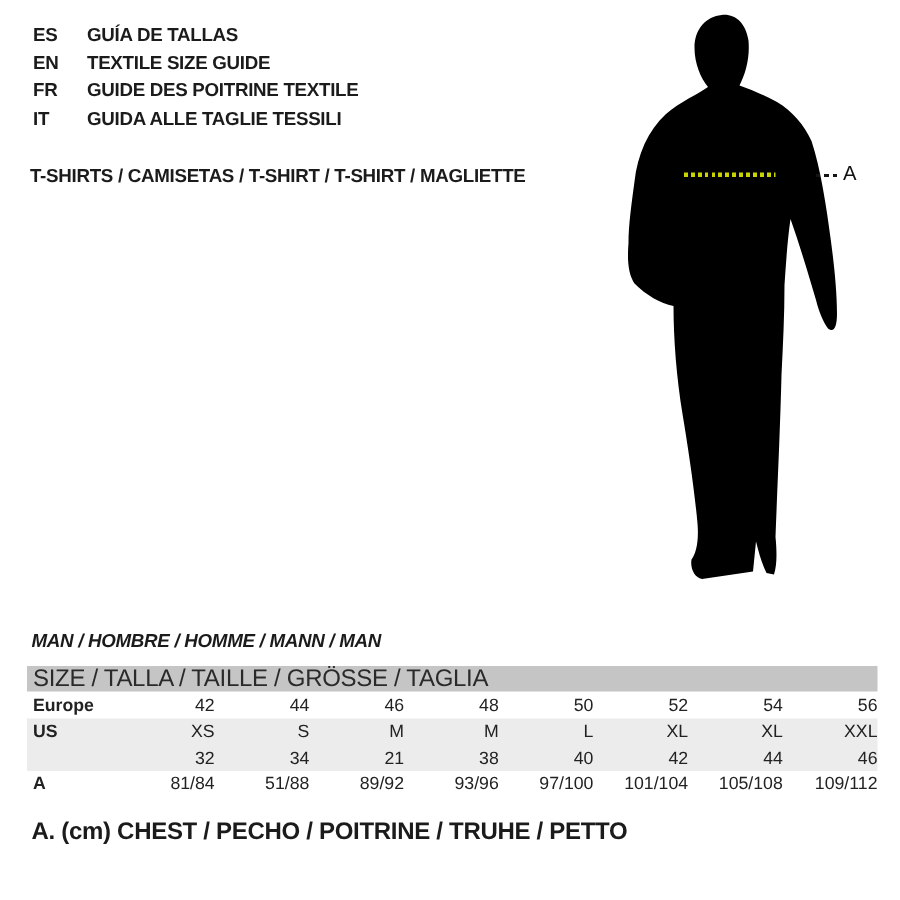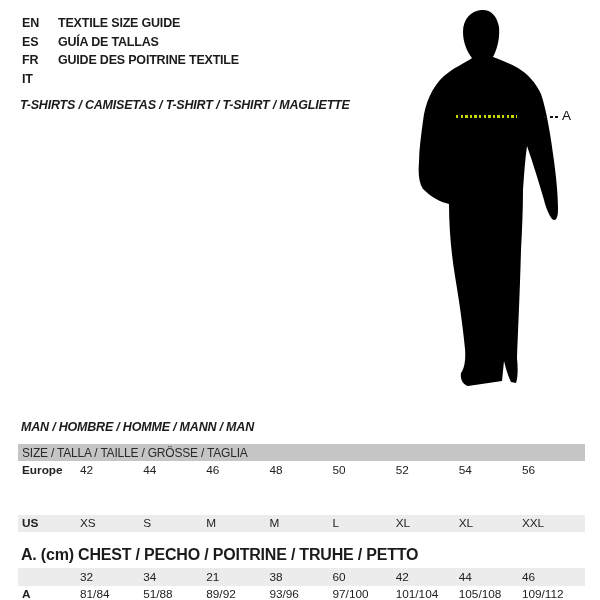--- a/index.html
+++ b/index.html
@@ -6,67 +6,68 @@
   body{
     width:600px;height:600px;background:#ffffff;position:relative;overflow:hidden;
     font-family:"Liberation Sans","DejaVu Sans",sans-serif;color:#1b1b1b;
   }
   
   .langs{position:absolute;left:22px;top:14px;}
   .lang-row{display:flex;height:18.6px;align-items:center;}
   .lang-code{width:36px;font-weight:bold;font-size:12.5px;letter-spacing:-0.2px;}
   .lang-name{font-weight:bold;font-size:12.5px;letter-spacing:-0.2px;white-space:nowrap;}
   
-  .garments{position:absolute;left:20px;top:98px;font-style:italic;}
+  .garments{position:absolute;left:20px;top:110px;}
   .garment-line{font-weight:bold;font-size:12.5px;letter-spacing:-0.2px;height:18.8px;white-space:nowrap;}
   
   .figure{position:absolute;left:405px;top:0;width:195px;height:400px;}
   .figure svg{position:absolute;left:0;top:0;}
   .chest-line{
     position:absolute;left:51px;top:115px;width:61px;height:3.4px;
     background:repeating-linear-gradient(to right,var(--dash-color) 0 2.5px,transparent 2.5px 4.6px);
   }
   .ext-line{
     position:absolute;left:139px;top:116px;width:16px;height:2.3px;
     background:repeating-linear-gradient(to right,#141414 0 3px,transparent 3px 5.6px);
   }
   .measure-label{position:absolute;left:157px;top:108px;font-size:13.5px;color:#111;}
   
   .section-title{position:absolute;left:21px;top:420px;font-weight:bold;font-size:12.5px;letter-spacing:-0.2px;font-style:italic;}
   
   .size-table{position:absolute;left:18px;top:444px;width:567px;}
   .thead{
     height:17px;background:var(--header-bg);display:flex;align-items:center;
-    padding-left:4px;font-size:12px;color:#2a2a2a;letter-spacing:-0.2px;box-sizing:border-box;
+    padding-left:4px;font-size:16px;color:#2a2a2a;letter-spacing:-0.2px;box-sizing:border-box;
   }
   .trow{display:grid;grid-template-columns:62px repeat(8,1fr);height:17.5px;align-items:center;}
-  .trow.shaded{background:var(--shaded-bg);margin-top:36px;}
+  .trow.shaded{background:var(--shaded-bg);}
   .tlabel{font-size:11.8px;padding-left:4px;color:#222;font-weight:bold;}
-  .tcell{font-size:11.8px;text-align:left;color:#222;}
+  .tcell{font-size:11.8px;text-align:right;color:#222;}
   
   .footnote{position:absolute;left:21px;top:546px;font-weight:bold;font-size:16px;letter-spacing:-0.2px;}
 </style>
 </head>
 <body>
 
 <div class="langs">
   <div class="lang-row">
+    <span class="lang-code">ES</span>
+    <span class="lang-name">GUÍA DE TALLAS</span>
+  </div>
+  <div class="lang-row">
     <span class="lang-code">EN</span>
     <span class="lang-name">TEXTILE SIZE GUIDE</span>
-  </div>
-  <div class="lang-row">
-    <span class="lang-code">ES</span>
-    <span class="lang-name">GUÍA DE TALLAS</span>
   </div>
   <div class="lang-row">
     <span class="lang-code">FR</span>
     <span class="lang-name">GUIDE DES POITRINE TEXTILE</span>
   </div>
   <div class="lang-row">
     <span class="lang-code">IT</span>
+    <span class="lang-name">GUIDA ALLE TAGLIE TESSILI</span>
   </div>
 </div>
 
 <div class="garments">
   <div class="garment-line">T-SHIRTS / CAMISETAS / T-SHIRT / T-SHIRT / MAGLIETTE</div>
 </div>
 
 <div class="figure">
   <svg width="195" height="400" viewBox="0 0 195 400">
     <path fill="#000000" d="
@@ -134,21 +135,21 @@
     <div class="tcell">XL</div>
     <div class="tcell">XXL</div>
   </div>
 
   <div class="trow shaded">
     <div class="tlabel"></div>
     <div class="tcell">32</div>
     <div class="tcell">34</div>
     <div class="tcell">21</div>
     <div class="tcell">38</div>
-    <div class="tcell">60</div>
+    <div class="tcell">40</div>
     <div class="tcell">42</div>
     <div class="tcell">44</div>
     <div class="tcell">46</div>
   </div>
 
   <div class="trow">
     <div class="tlabel">A</div>
     <div class="tcell">81/84</div>
     <div class="tcell">51/88</div>
     <div class="tcell">89/92</div>

